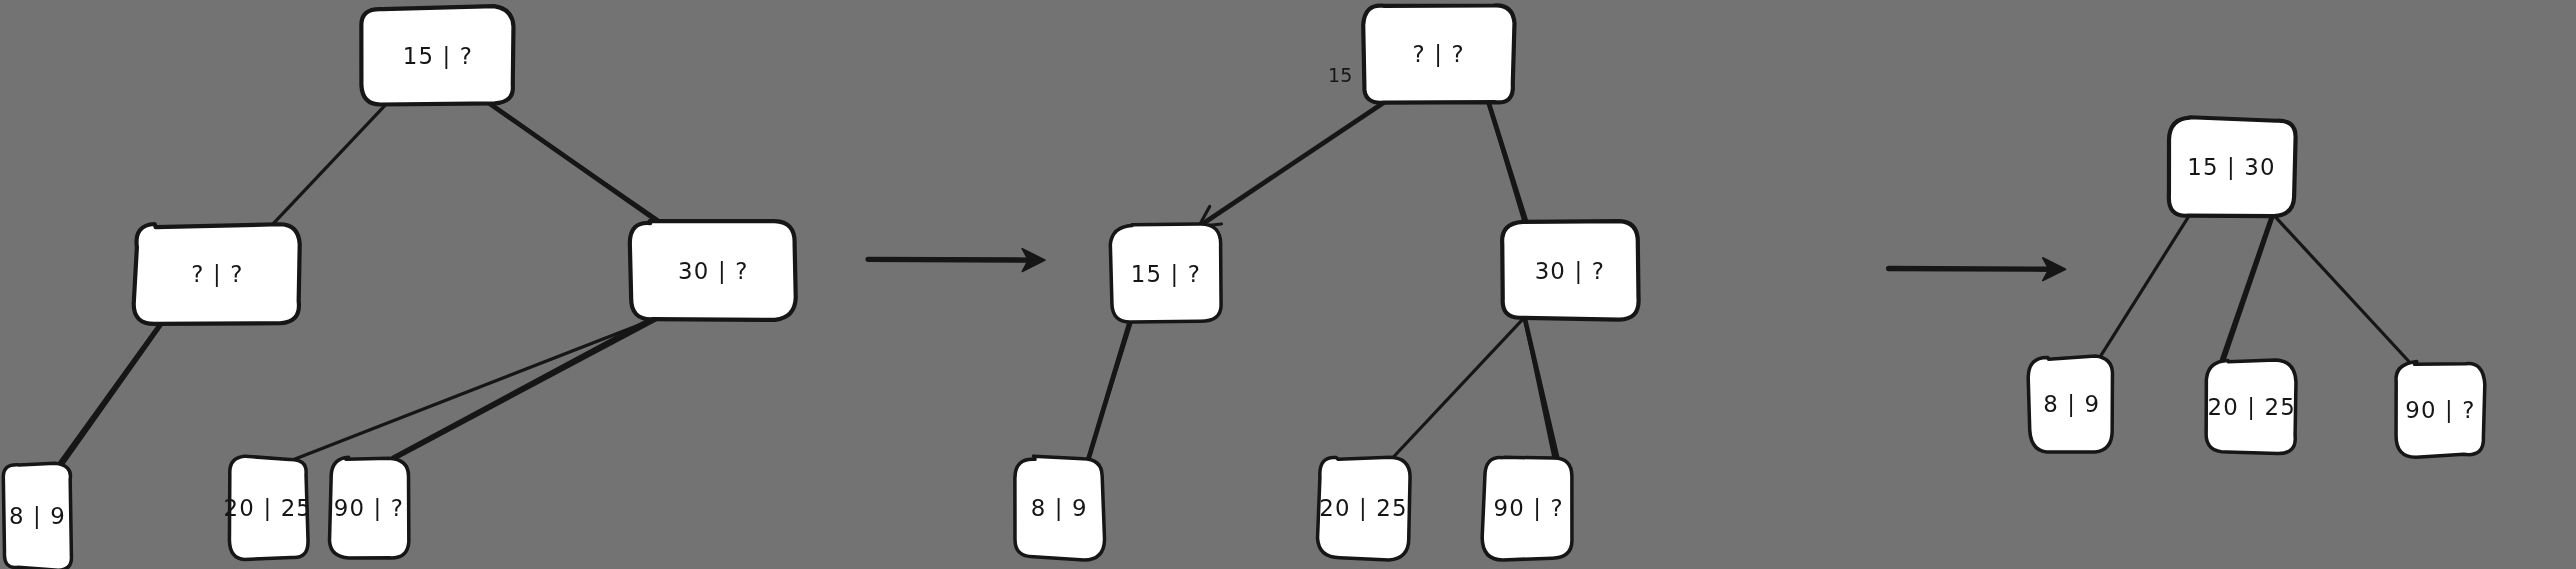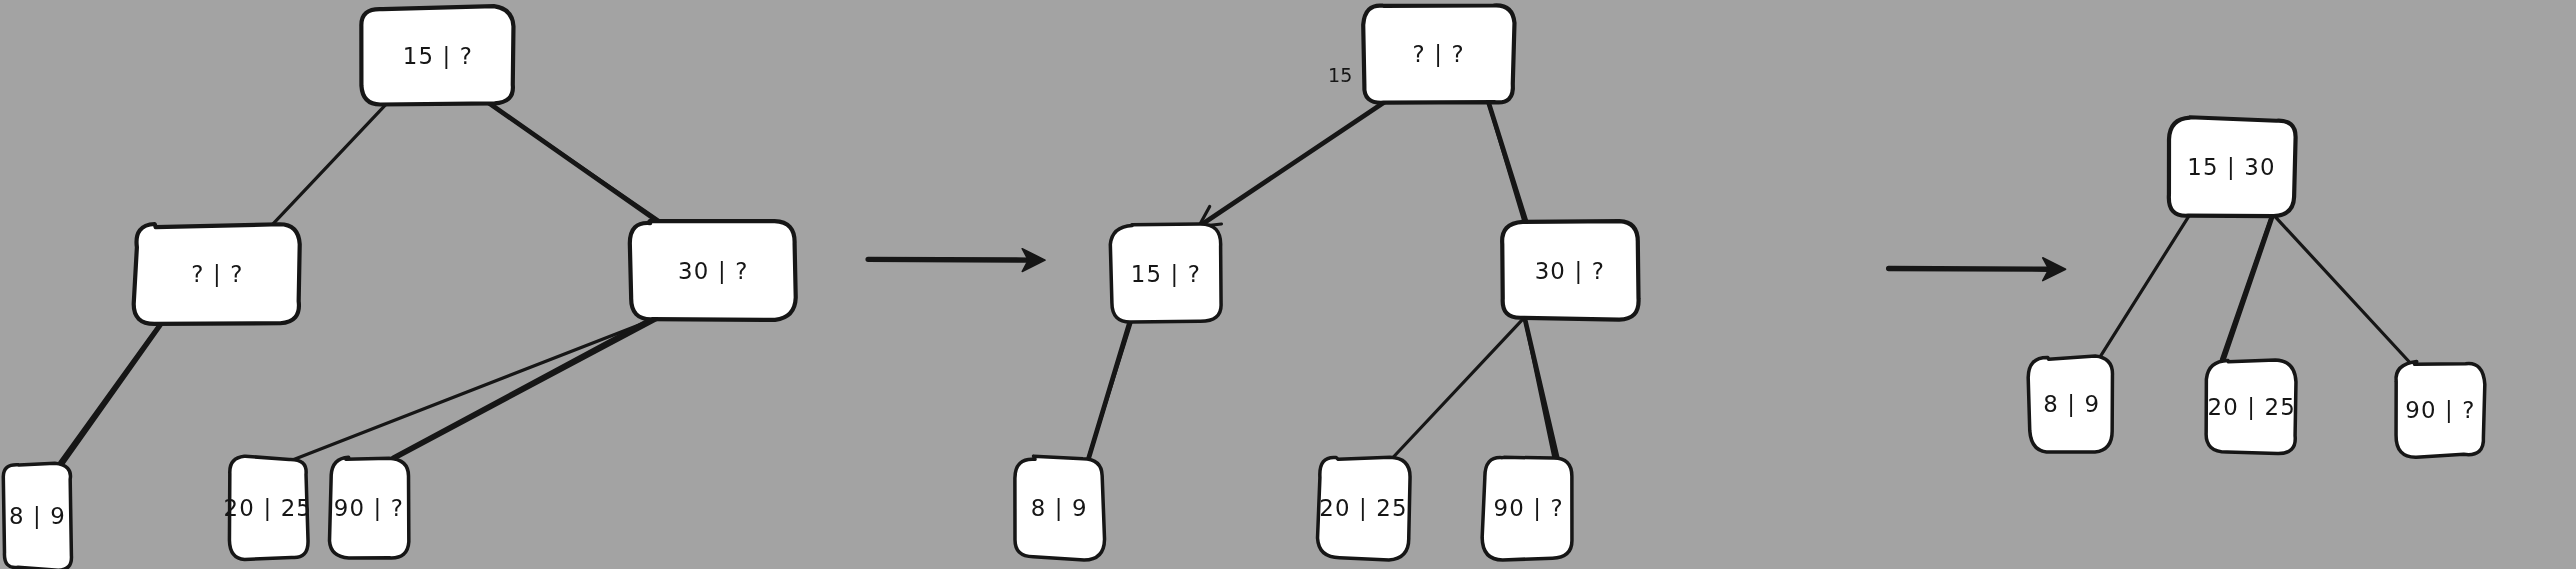--- a/index.html
+++ b/index.html
@@ -4,21 +4,21 @@
 <style>
   html, body {
     margin: 0;
     padding: 0;
     background: #ffffff;
   }
   #stage {
     position: relative;
     width: 2576px;
     height: 569px;
-    background: #a3a3a3;
+    background: #737373;
     overflow: hidden;
   }
   svg#canvas {
     position: absolute;
     left: 0;
     top: 0;
     width: 2576px;
     height: 569px;
     display: block;
   }

